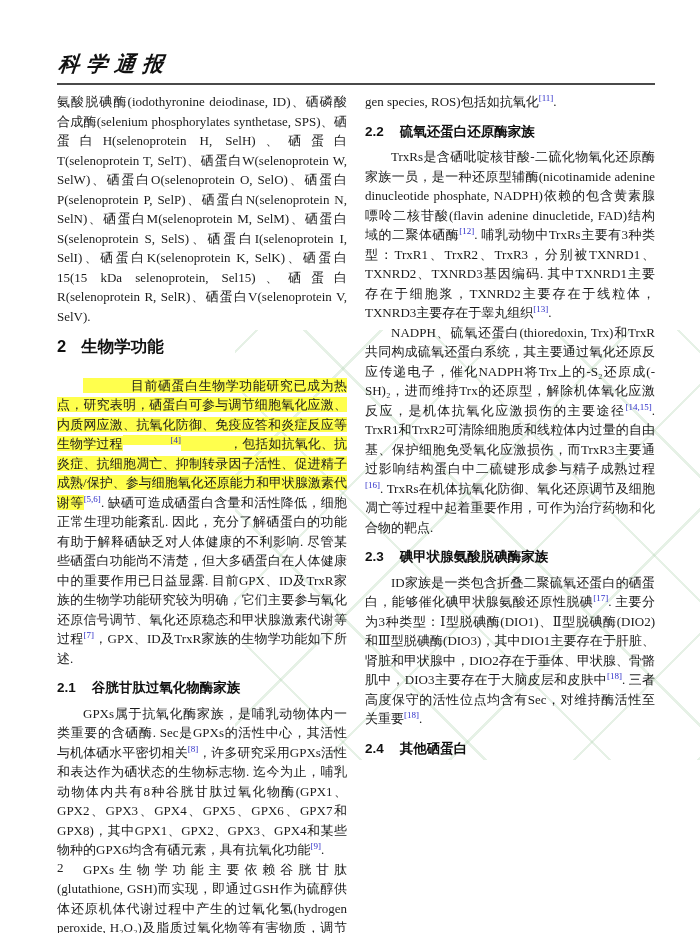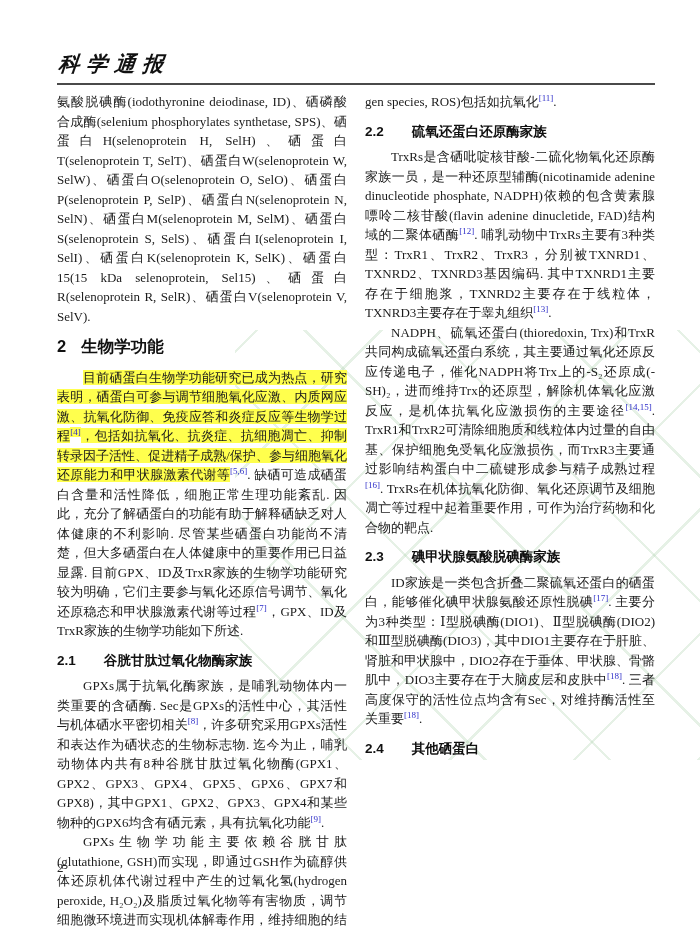--- a/index.html
+++ b/index.html
@@ -24,29 +24,29 @@
       repeating-linear-gradient(45deg, rgba(165,205,165,0.28) 0 2.5px, transparent 2.5px 88px),
       repeating-linear-gradient(-45deg, rgba(165,205,165,0.28) 0 2.5px, transparent 2.5px 88px);
     pointer-events:none;
   }
 
   
   .columns{position:absolute;left:57px;top:92px;width:598px;display:flex;gap:18px;}
   .col{width:290px;font-size:13px;line-height:19.5px;}
   .para{margin:0;text-align:justify;}
   .para.ind{text-indent:2em;}
-  .hl{background:var(--highlight);}
+  .hl{background:var(--highlight);padding-left:48px;}
   .it{}
   sup.ref{color:var(--citation);font-size:9px;line-height:0;vertical-align:super;}
   sup.ref.hl{background:var(--highlight);}
 
-  .sec1{font-family:"Liberation Sans","DejaVu Sans",sans-serif;font-weight:bold;font-size:16.5px;margin:11px 0 11px;color:#111;}
+  .sec1{font-family:"Liberation Sans","DejaVu Sans",sans-serif;font-weight:bold;font-size:16.5px;margin:11px 0 19px;color:#111;}
   .sec1 .num{margin-right:15px;}
   .sec2{font-family:"Liberation Sans","DejaVu Sans",sans-serif;font-weight:bold;font-size:13.5px;margin:10px 0 6px;color:#111;}
-  .sec2 .num{margin-right:28px;}
+  .sec2 .num{margin-right:16px;}
 
   
   .pageno{position:absolute;left:57px;top:860px;font-size:13px;color:#222;}
 </style>
 </head>
 <body>
 
 <div class="page">
   <div class="watermark"></div>
 

